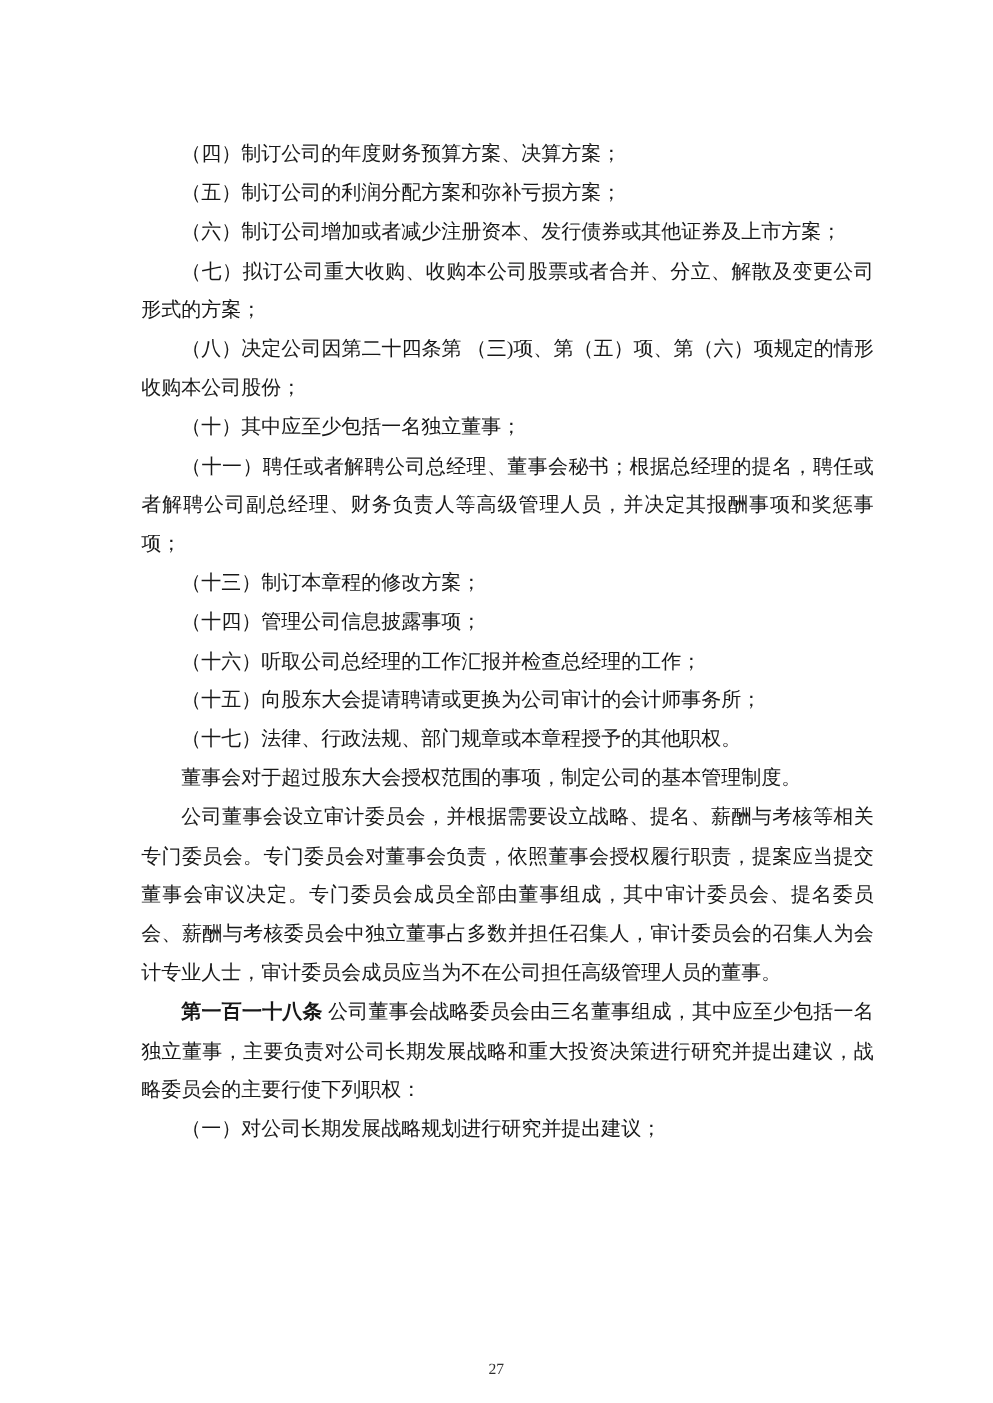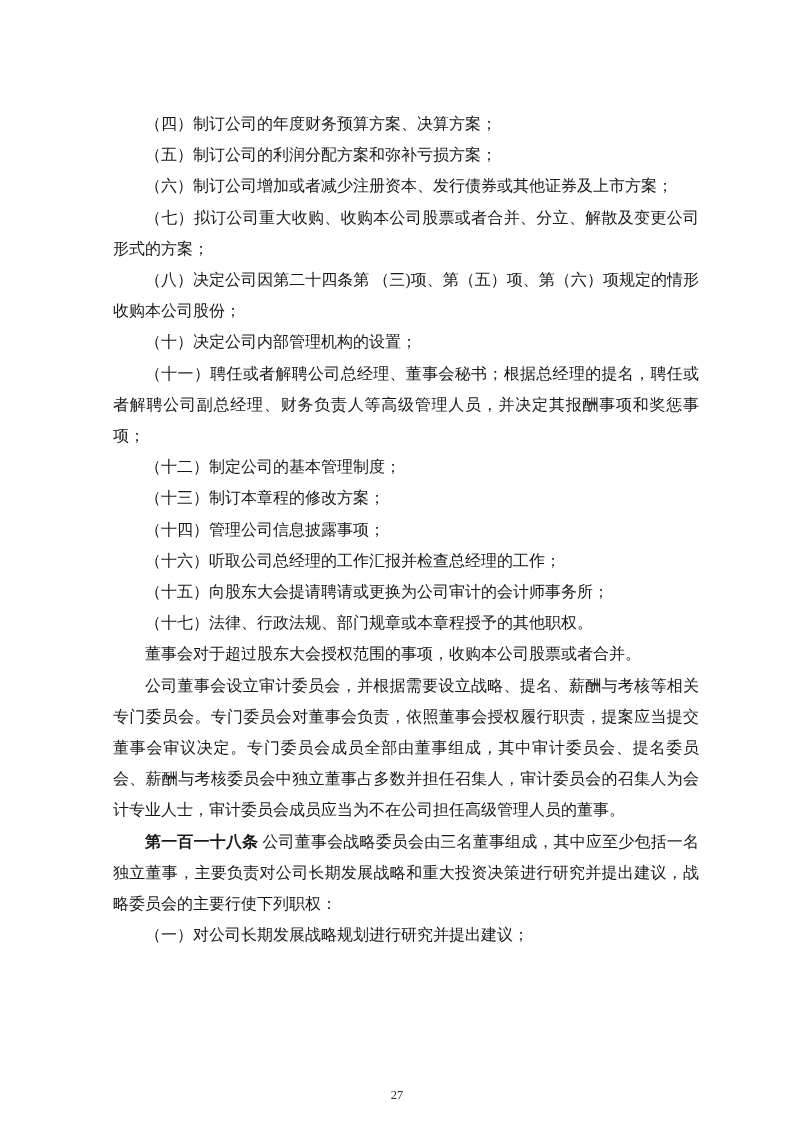--- a/index.html
+++ b/index.html
@@ -72,29 +72,28 @@
 
 <div class="page">
 
 
   <div class="doc-body">
     <p>（四）制订公司的年度财务预算方案、决算方案；</p>
     <p>（五）制订公司的利润分配方案和弥补亏损方案；</p>
     <p>（六）制订公司增加或者减少注册资本、发行债券或其他证券及上市方案；</p>
     <p>（七）拟订公司重大收购、收购本公司股票或者合并、分立、解散及变更公司形式的方案；</p>
     <p>（八）决定公司因第二十四条第 （三)项、第（五）项、第（六）项规定的情形收购本公司股份；</p>
-    <p>（十）决定公司内部管理机构的设置；</p>
+    <p>（十）其中应至少包括一名独立董事；</p>
     <p>（十一）聘任或者解聘公司总经理、董事会秘书；根据总经理的提名，聘任或者解聘公司副总经理、财务负责人等高级管理人员，并决定其报酬事项和奖惩事项；</p>
-    <p>（十二）制定公司的基本管理制度；</p>
     <p>（十三）制订本章程的修改方案；</p>
     <p>（十四）管理公司信息披露事项；</p>
     <p>（十六）听取公司总经理的工作汇报并检查总经理的工作；</p>
     <p>（十五）向股东大会提请聘请或更换为公司审计的会计师事务所；</p>
     <p>（十七）法律、行政法规、部门规章或本章程授予的其他职权。</p>
-    <p>董事会对于超过股东大会授权范围的事项，收购本公司股票或者合并。</p>
+    <p>董事会对于超过股东大会授权范围的事项，制定公司的基本管理制度。</p>
     <p>公司董事会设立审计委员会，并根据需要设立战略、提名、薪酬与考核等相关专门委员会。专门委员会对董事会负责，依照董事会授权履行职责，提案应当提交董事会审议决定。专门委员会成员全部由董事组成，其中审计委员会、提名委员会、薪酬与考核委员会中独立董事占多数并担任召集人，审计委员会的召集人为会计专业人士，审计委员会成员应当为不在公司担任高级管理人员的董事。</p>
     <p>
       <span class="article-number">第一百一十八条</span><span> 公司董事会战略委员会由三名董事组成，其中应至少包括一名独立董事，主要负责对公司长期发展战略和重大投资决策进行研究并提出建议，战略委员会的主要行使下列职权：</span>
     </p>
     <p>（一）对公司长期发展战略规划进行研究并提出建议；</p>
   </div>
 
   <div class="page-footer">
     <span>27</span>
   </div>

